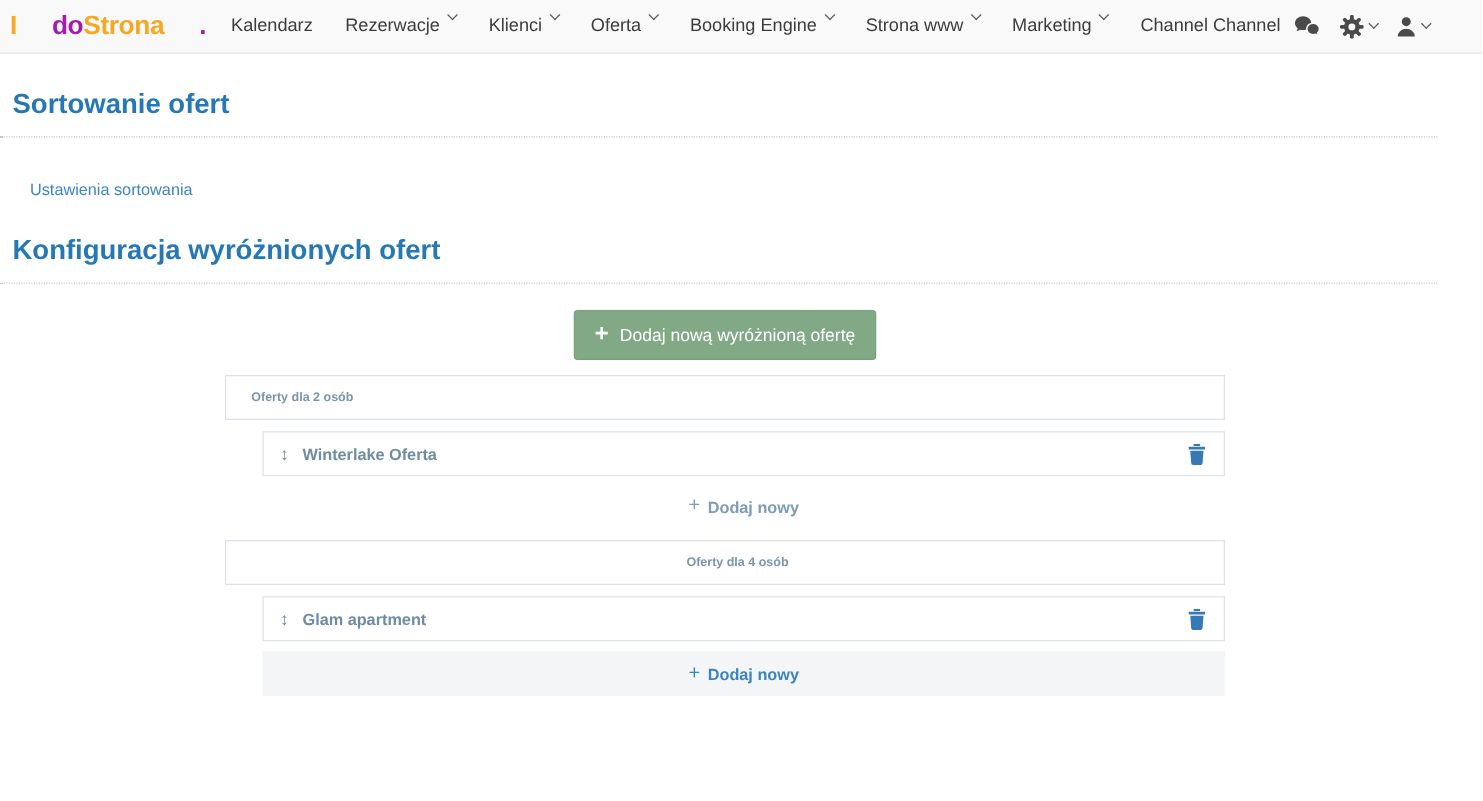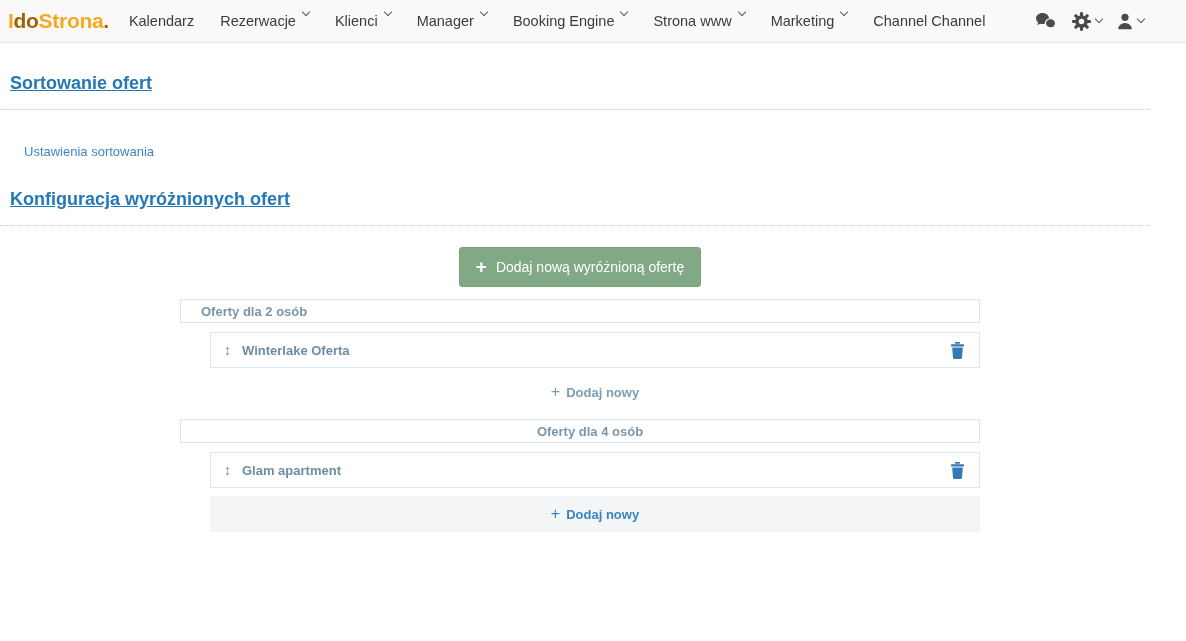--- a/index.html
+++ b/index.html
@@ -16,38 +16,38 @@
     height: 43px; background: #f9f9f9;
     border-bottom: 1px solid #e4e4e4;
     display: flex; align-items: center;
     padding: 0 42px 0 8px;
   }
   .logo {
     font-size: 21px; font-weight: bold; letter-spacing: -0.3px;
     margin-right: 20px; cursor: pointer; white-space: nowrap;
   }
   .logo .lg-or { color: #f7a823; }
-  .logo .lg-dk { color: #a16207; }
+  .logo .lg-dk { color: #a21caf; padding-left: 28px; }
   .nav-items { display: flex; align-items: center; gap: 26px; }
   .nav-item {
     font-size: 14.5px; color: #3c3c3c; text-decoration: none;
     display: flex; align-items: flex-start; gap: 7px; cursor: pointer; white-space: nowrap;
   }
   .caret {
     width: 6px; height: 6px;
     border-right: 1.6px solid #5a5a5a; border-bottom: 1.6px solid #5a5a5a;
     transform: rotate(45deg); margin-top: -4px;
   }
   .nav-icons { display: flex; align-items: center; gap: 15px; margin-left: auto; }
   .nav-icon-btn { display: flex; align-items: center; gap: 5px; cursor: pointer; }
 
   
   .page-title {
-    color: #2578b5; font-size: 18px; font-weight: bold;
-    margin: 0 36px 0 10px; line-height: 30px; text-decoration: underline;
+    color: #2578b5; font-size: 22px; font-weight: bold;
+    margin: 0 36px 0 10px; line-height: 30px;
   }
   .title-1 { margin-top: 25px; }
   .title-2 { margin-top: 24px; }
   .dotted-divider {
     border-bottom: 1px dotted #c9c9c9;
     margin: 11px 36px 0 0;
     height: 0;
   }
   .settings-link {
     display: inline-block;
@@ -59,24 +59,24 @@
   .featured-wrap { width: 800px; margin-left: 180px; }
   .add-offer-btn {
     display: flex; align-items: center; justify-content: center; gap: 9px;
     margin: 21px auto 0; height: 40px; padding: 0 16px;
     background: #82a985; border: 1px solid #79a27c; border-radius: 3px;
     color: #ffffff; font-size: 14px; font-family: inherit; cursor: pointer;
   }
   .btn-plus { font-size: 19px; font-weight: bold; line-height: 1; margin-top: -2px; }
 
   .group-header {
-    margin-top: 12px; height: 24px;
+    margin-top: 12px; height: 36px;
     background: #ffffff; border: 1px solid #dbe2e9;
     display: flex; align-items: center; padding-left: 20px;
-    color: #7b95aa; font-size: 13px; font-weight: bold;
+    color: #7b95aa; font-size: 10px; font-weight: bold;
   }
   .group-header.second { margin-top: 9px; justify-content: center; }
   .offer-row {
     margin: 9px 0 0 30px; height: 36px;
     background: #ffffff; border: 1px solid #dde4ea;
     display: flex; align-items: center; gap: 11px;
     padding: 0 14px 0 13px;
     color: #6f8ca3; font-size: 13px; font-weight: bold;
   }
   .drag-handle { font-size: 14px; color: #6f8ca3; cursor: grab; font-weight: normal; }
@@ -110,21 +110,21 @@
       </a>
     <a class="nav-item">
         <span>Rezerwacje</span>
         <span class="caret"></span>
       </a>
     <a class="nav-item">
         <span>Klienci</span>
         <span class="caret"></span>
       </a>
     <a class="nav-item">
-        <span>Manager</span>
+        <span>Oferta</span>
         <span class="caret"></span>
       </a>
     <a class="nav-item">
         <span>Booking Engine</span>
         <span class="caret"></span>
       </a>
     <a class="nav-item">
         <span>Strona www</span>
         <span class="caret"></span>
       </a>

